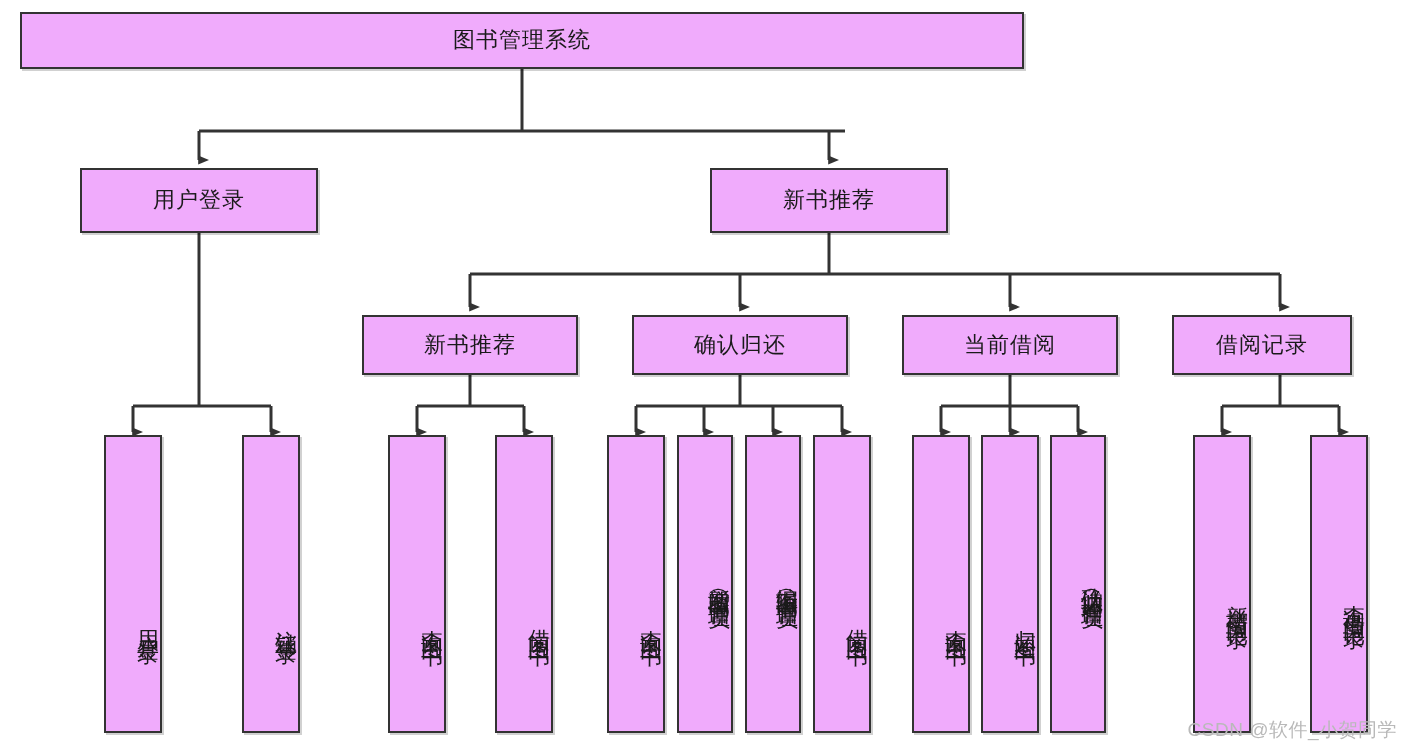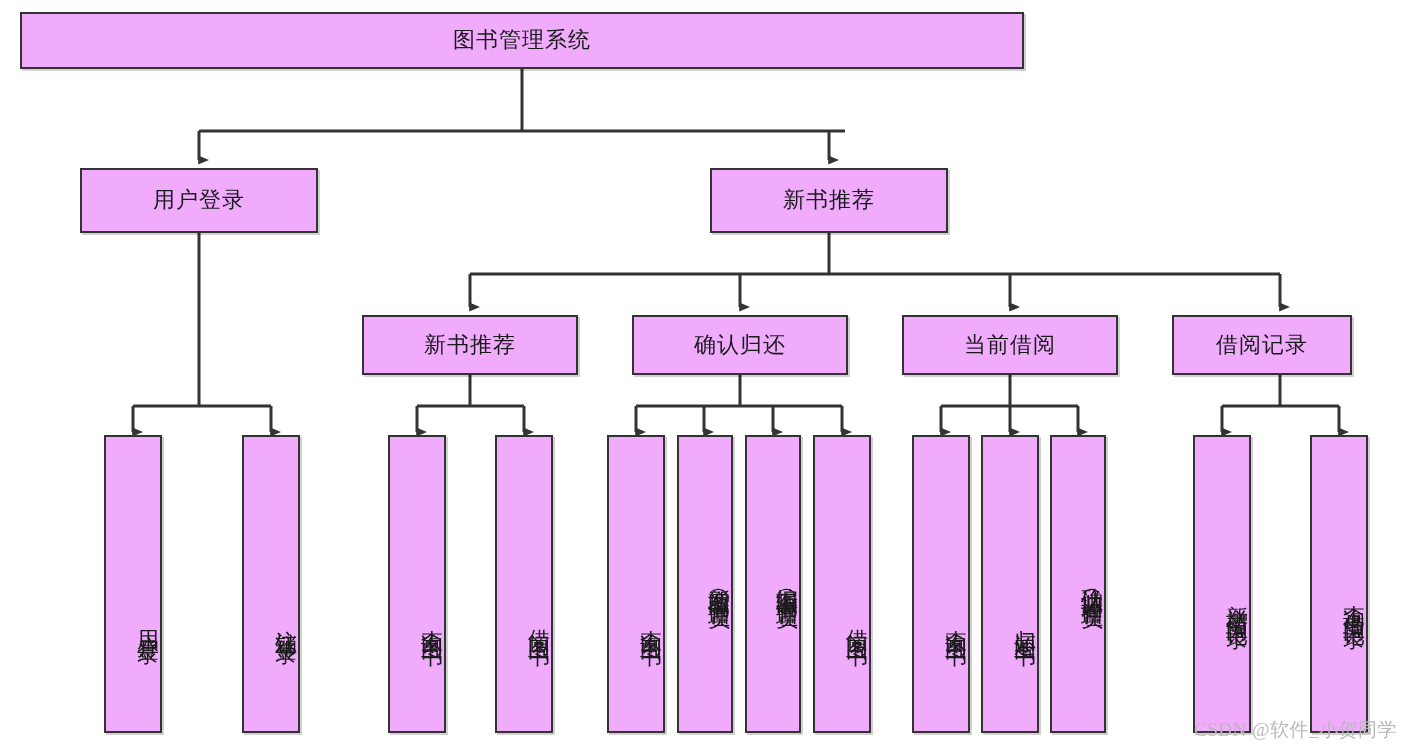--- a/index.html
+++ b/index.html
@@ -62,21 +62,21 @@
     text-align: center;
   }
   #watermark {
     position: absolute;
     right: 8px;
     bottom: 4px;
     font-size: 19px;
     color: #b9b9b9;
     letter-spacing: 0.5px;
     white-space: nowrap;
-    font-family: Liberation Serif, serif;
+    font-family: Liberation Sans, sans-serif;
     margin-left: 48px;
   }
 </style>
 </head>
 <body>
 
 <div id="diagram-root">
 
   <svg id="edges" viewBox="0 0 1405 747">
     <defs>

